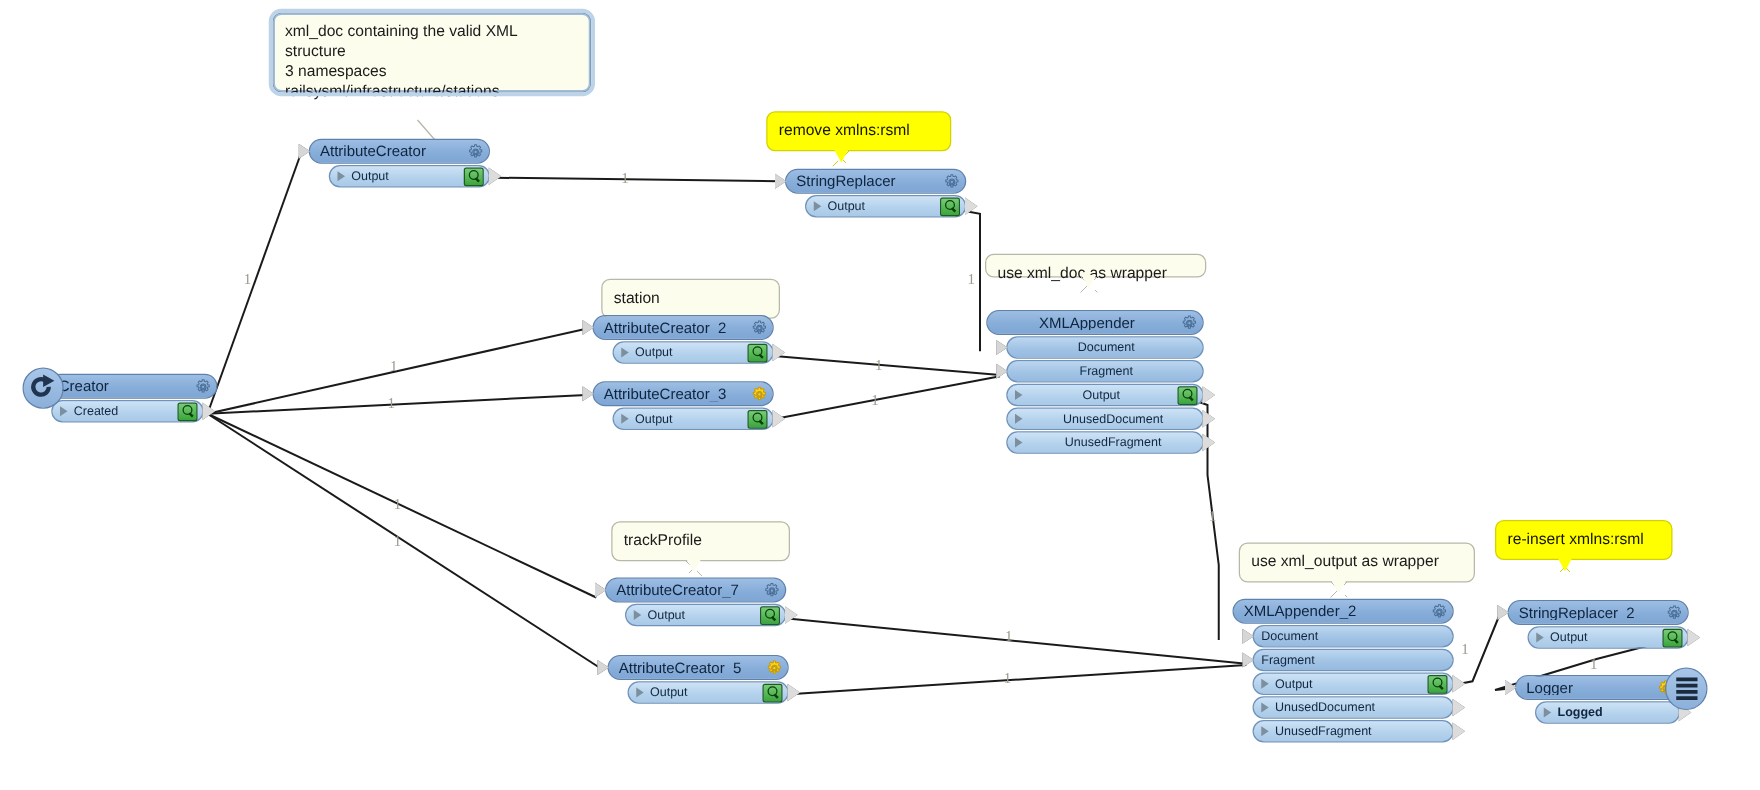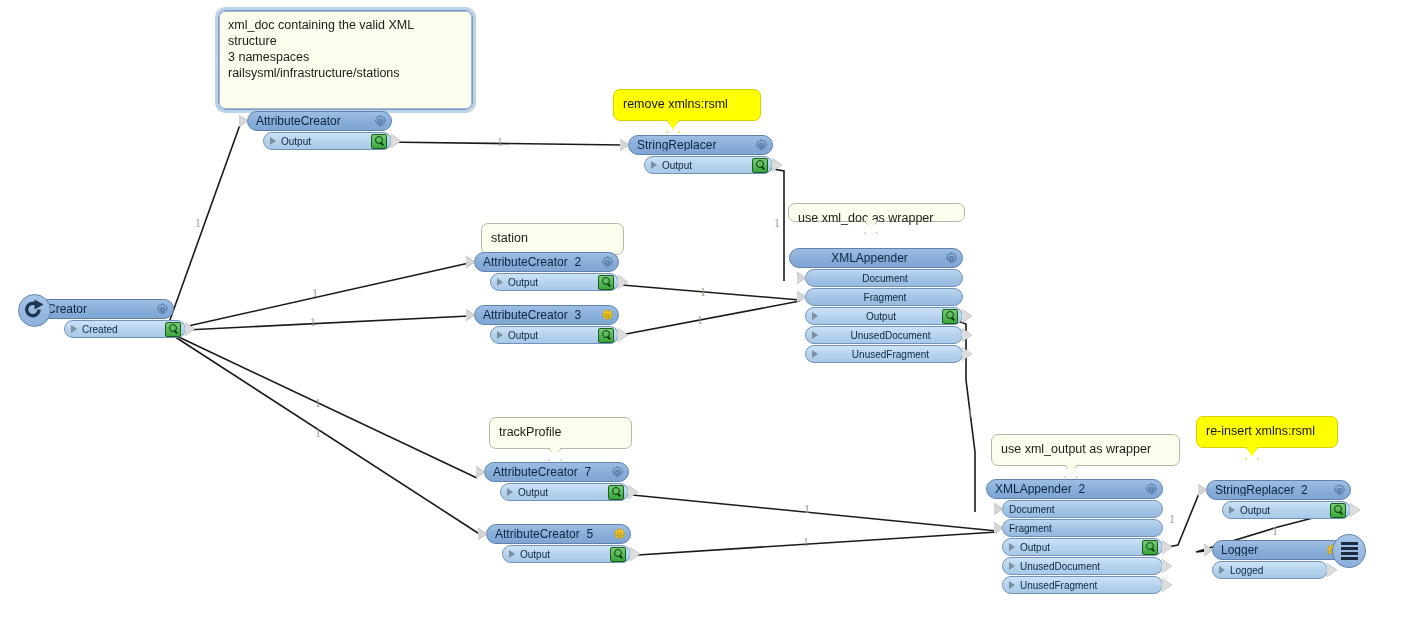--- a/index.html
+++ b/index.html
@@ -286,21 +286,21 @@
   <div class="edge-label" style="left:700px; top:285px;">1</div>
   <div class="edge-label" style="left:697px; top:313px;">1</div>
   <div class="edge-label" style="left:315px; top:396px;">1</div>
   <div class="edge-label" style="left:315px; top:426px;">1</div>
   <div class="edge-label" style="left:967px; top:406px;">1</div>
   <div class="edge-label" style="left:804px; top:502px;">1</div>
   <div class="edge-label" style="left:803px; top:535px;">1</div>
   <div class="edge-label" style="left:1169px; top:512px;">1</div>
   <div class="edge-label" style="left:1272px; top:524px;">1</div>
 
-  <div class="annot cream focused" style="left:218px; top:10px; width:255px; height:100px;">
+  <div class="annot cream focused" style="left:218px; top:10px; width:255px; height:64px;">
     <div>xml_doc containing the valid XML</div>
     <div>structure</div>
     <div>3 namespaces</div>
     <div>railsysml/infrastructure/stations</div>
   </div>
 
   <div class="annot cream" style="left:481px; top:207px; width:143px; height:32px;margin-top:16px;">
     <div>station</div>
     <div class="tail" style="left:58px;"></div>
   </div>
@@ -338,21 +338,21 @@
       </svg>
     </div>
     <div class="node-header">
       <span class="title">Creator</span>
       <span class="gear">
         <svg width="13" height="13" viewBox="0 0 16 16">
             <path d="M8 5.2a2.8 2.8 0 100 5.6 2.8 2.8 0 000-5.6zm0 1.2a1.6 1.6 0 110 3.2 1.6 1.6 0 010-3.2zM7.1 1h1.8l.25 1.5 1.2.5 1.25-.85 1.27 1.27-.85 1.25.5 1.2L14 6.1v1.8l-1.5.25-.5 1.2.85 1.25-1.27 1.27-1.25-.85-1.2.5L8.9 13H7.1l-.25-1.5-1.2-.5-1.25.85-1.27-1.27.85-1.25-.5-1.2L2 7.9V6.1l1.5-.25.5-1.2-.85-1.25L4.42 2.13l1.25.85 1.2-.5z" fill="none" stroke="#4a6e96" stroke-width="1"></path>
           </svg>
       </span>
     </div>
-    <div class="port out" style="margin-left:26px; width:122px;justify-content:flex-end;">
+    <div class="port out" style="margin-left:3px; width:122px;justify-content:flex-end;">
       <span class="tri"></span>
       <span class="pname">Created</span>
       <span class="magnifier"></span>
       <span class="out-arrow"></span>
     </div>
   </div>
 
   <div class="node" style="left:247px; top:111px; width:145px;">
     <div class="node-header">
       <span class="in-arrow"></span>
@@ -558,20 +558,20 @@
     </div>
     <div class="node-header">
       <span class="in-arrow"></span>
       <span class="title">Logger</span>
       <span class="gear">
         <svg width="13" height="13" viewBox="0 0 16 16">
             <path d="M8 5.2a2.8 2.8 0 100 5.6 2.8 2.8 0 000-5.6zm0 1.2a1.6 1.6 0 110 3.2 1.6 1.6 0 010-3.2zM7.1 1h1.8l.25 1.5 1.2.5 1.25-.85 1.27 1.27-.85 1.25.5 1.2L14 6.1v1.8l-1.5.25-.5 1.2.85 1.25-1.27 1.27-1.25-.85-1.2.5L8.9 13H7.1l-.25-1.5-1.2-.5-1.25.85-1.27-1.27.85-1.25-.5-1.2L2 7.9V6.1l1.5-.25.5-1.2-.85-1.25L4.42 2.13l1.25.85 1.2-.5z" fill="#ffd11a" stroke="#c99c00" stroke-width="1"></path>
           </svg>
       </span>
     </div>
-    <div class="port out" style="margin-left:0; width:116px;">
+    <div class="port out" style="margin-left:16px; width:116px;font-weight:bold;">
       <span class="tri"></span>
       <span class="pname">Logged</span>
       <span class="out-arrow"></span>
     </div>
   </div>
 
 </div>
 
 </body></html>

